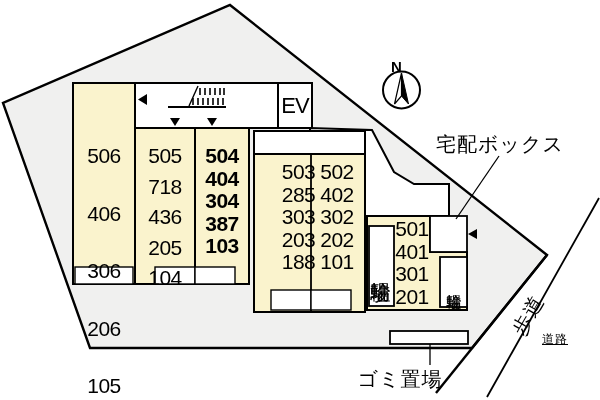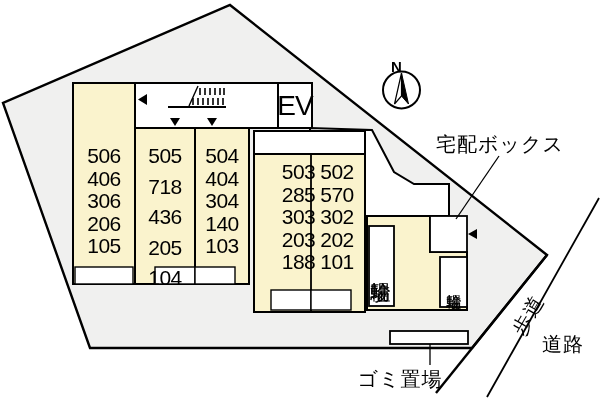--- a/index.html
+++ b/index.html
@@ -13,21 +13,21 @@
     position:absolute;display:flex;flex-direction:column;align-items:center;
     font-size:21px;line-height:22.5px;letter-spacing:-0.5px;font-weight:400;
   }
   .rnum{text-align:center;}
   .vtxt{
     position:absolute;display:flex;align-items:center;justify-content:center;
     writing-mode:vertical-rl;text-orientation:upright;
   }
   .ev{
     position:absolute;display:flex;align-items:center;justify-content:center;
-    font-size:28px;letter-spacing:-1px;border-radius:9px;
+    font-size:22px;letter-spacing:-1px;border-radius:9px;
   }
   .north{position:absolute;font-weight:bold;font-size:15px;}
   .jp{letter-spacing:1px;}
 </style>
 </head>
 <body>
 
 <div id="canvas">
 
   <svg width="600" height="400" viewBox="0 0 600 400">
@@ -95,57 +95,63 @@
       <circle cx="401.5" cy="90" r="18.5" fill="#fff" stroke="#000" stroke-width="2"></circle>
       <polygon points="401.5,73 408.5,104 401.5,96" fill="#000" stroke="#000" stroke-width="1"></polygon>
       <polygon points="401.5,73 394.5,104 401.5,96" fill="#fff" stroke="#000" stroke-width="1.2"></polygon>
     </g>
   </svg>
 
   <div class="txt north" style="left:391px;top:58px;">N</div>
 
   <div class="ev" style="left:278px;top:83px;width:34px;height:45px;">EV</div>
 
-  <div class="stack" style="left:73px;top:145px;width:62px;">
+  <div class="stack" style="left:73px;top:145px;width:62px;gap:35px;">
     <div class="rnum">506</div>
     <div class="rnum">406</div>
     <div class="rnum">306</div>
     <div class="rnum">206</div>
     <div class="rnum">105</div>
   </div>
   <div class="stack" style="left:135px;top:145px;width:60px;gap:8px;">
     <div class="rnum">505</div>
     <div class="rnum">718</div>
     <div class="rnum">436</div>
     <div class="rnum">205</div>
     <div class="rnum">104</div>
   </div>
-  <div class="stack" style="left:195px;top:145px;width:54px;">
+  <div class="stack" style="left:195px;top:145px;width:54px;font-weight:bold;">
     <div class="rnum">504</div>
     <div class="rnum">404</div>
     <div class="rnum">304</div>
-    <div class="rnum">140</div>
+    <div class="rnum">387</div>
     <div class="rnum">103</div>
   </div>
   <div class="stack" style="left:254px;top:161px;width:57px;margin-left:16px;">
     <div class="rnum">503</div>
     <div class="rnum">285</div>
     <div class="rnum">303</div>
     <div class="rnum">203</div>
     <div class="rnum">188</div>
   </div>
   <div class="stack" style="left:310px;top:161px;width:54px;">
     <div class="rnum">502</div>
-    <div class="rnum">570</div>
+    <div class="rnum">402</div>
     <div class="rnum">302</div>
     <div class="rnum">202</div>
     <div class="rnum">101</div>
+  </div>
+  <div class="stack" style="left:393px;top:218px;width:38px;line-height:22.7px;">
+    <div class="rnum">501</div>
+    <div class="rnum">401</div>
+    <div class="rnum">301</div>
+    <div class="rnum">201</div>
   </div>
 
   <div class="vtxt" style="left:369px;top:227px;width:25px;height:78px;font-size:20px;">駐輪場</div>
   <div class="vtxt" style="left:440px;top:258px;width:27px;height:48px;font-size:15px;">駐輪場</div>
 
   <div class="txt jp" style="left:340px;top:366px;width:120px;text-align:center;font-size:20px;">ゴミ置場</div>
   <div class="txt jp" style="left:436px;top:131px;font-size:20px;">宅配ボックス</div>
   <div class="txt jp" style="left:488px;top:295px;width:80px;height:40px;display:flex;align-items:center;justify-content:center;font-size:20px;transform:rotate(-60deg);">歩道</div>
-  <div class="txt jp" style="left:542px;top:331px;font-size:20px;">道路</div>
+  <div class="txt jp" style="left:542px;top:331px;font-size:12px;text-decoration:underline;">道路</div>
 
 </div>
 
 </body></html>

